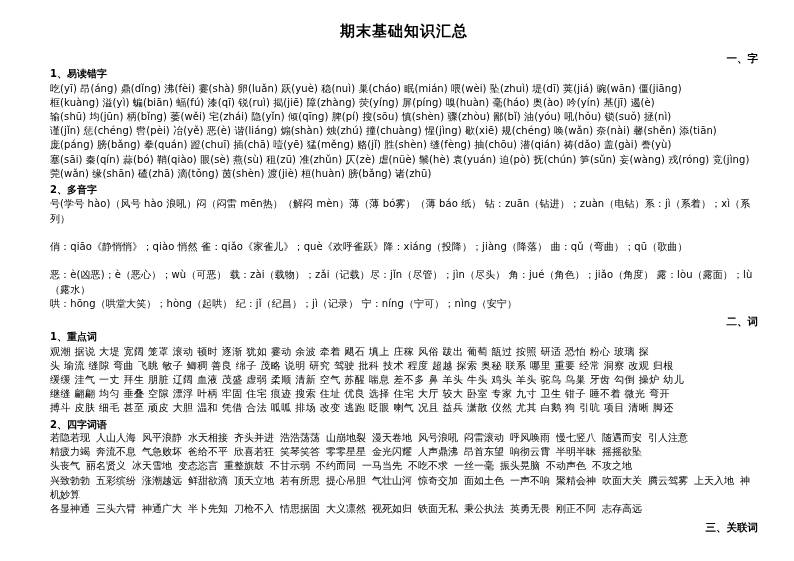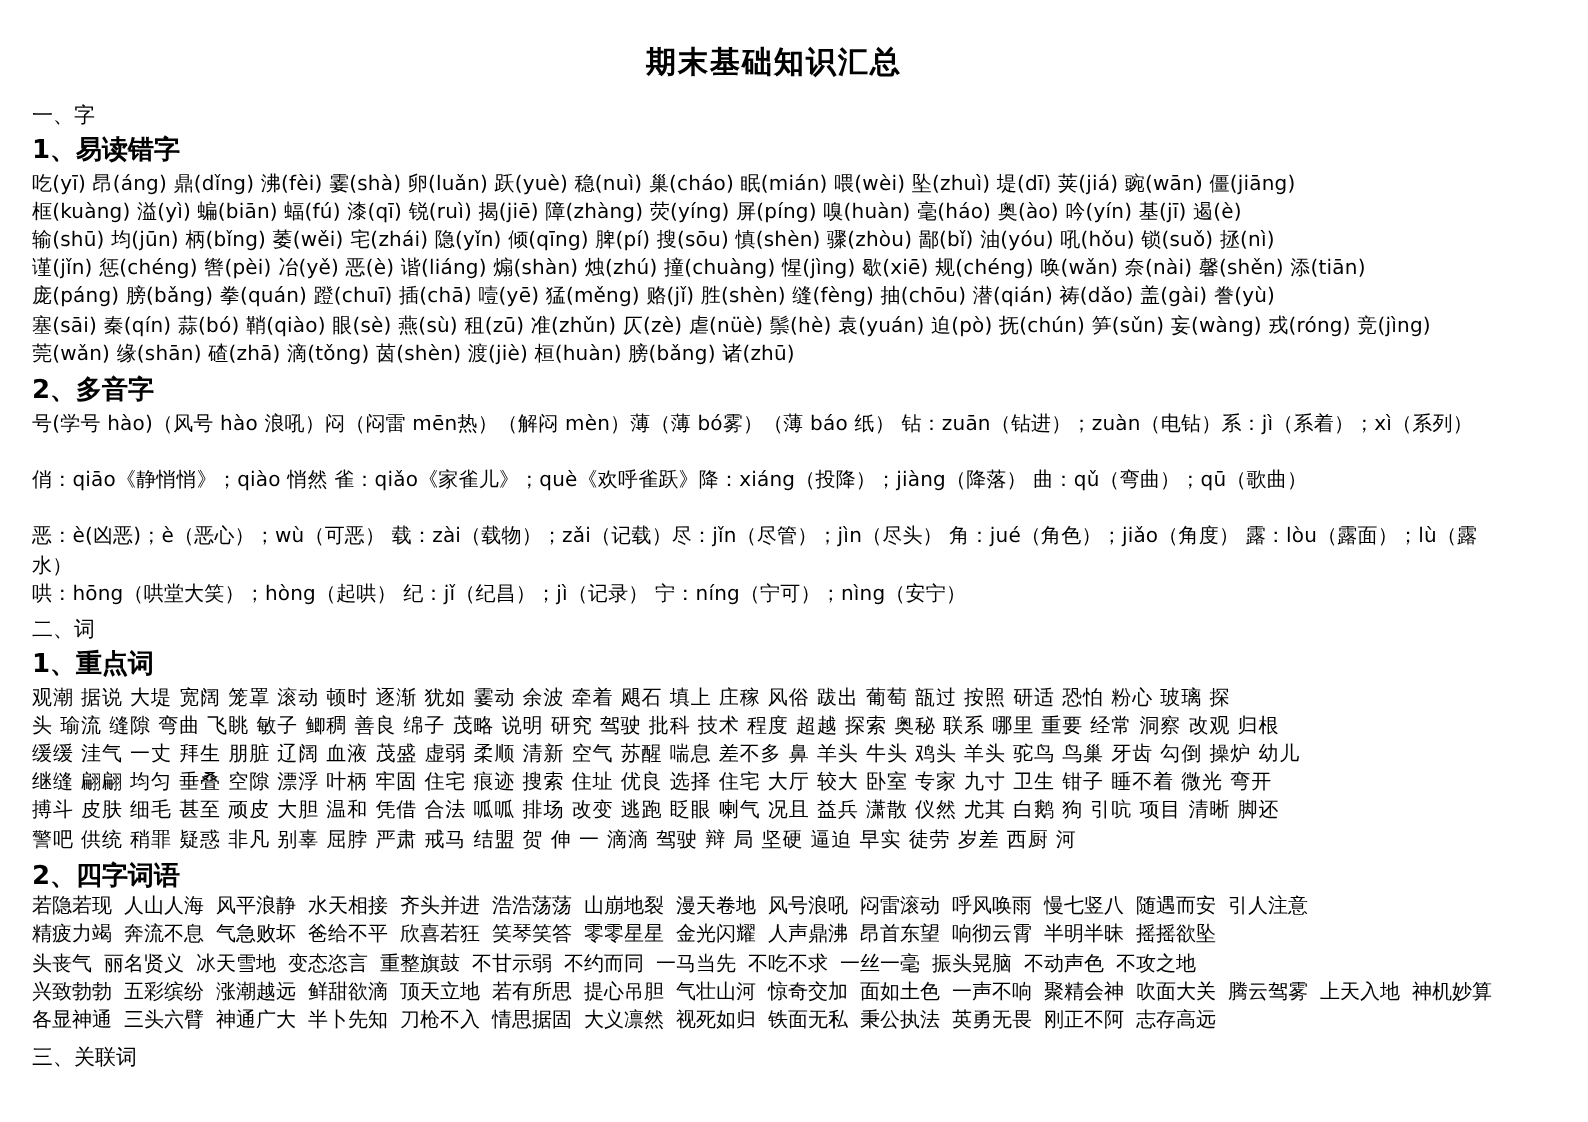--- a/index.html
+++ b/index.html
@@ -11,39 +11,40 @@
     width: 794px;
     height: 561px;
     font-family: "DejaVu Sans", "Liberation Sans", sans-serif;
     color: #000000;
     overflow: hidden;
   }
   .page {
     width: 794px;
     height: 403px;
     box-sizing: border-box;
-    padding: 18px 36px 8px 16px;
+    padding: 18px 36px 8px 50px;
     position: relative;
   }
   .doc-title {
     text-align: center;
     font-size: 15px;
     font-weight: bold;
     letter-spacing: 1px;
     margin: 4px 0 10px 0;
     font-family: "DejaVu Sans", "Liberation Sans", sans-serif;
   }
   .section-heading {
     font-size: 10.5px;
-    font-weight: normal;
+    font-weight: bold;
     margin: 3px 0 1px 0;
     line-height: 1.35;
+    text-align: right;
   }
   .sub-heading {
-    font-size: 13px;
+    font-size: 10px;
     font-weight: bold;
     margin: 2px 0 1px 0;
     line-height: 1.35;
   }
   .body-line {
     font-size: 10px;
     line-height: 1.42;
     letter-spacing: 0.1px;
     word-break: break-all;
     margin: 0;
@@ -91,21 +92,20 @@
 
   <div class="section-heading">二、词</div>
 
   <div class="sub-heading">1、重点词</div>
   <div class="block">
     <p class="body-line spaced">观潮 据说 大堤 宽阔 笼罩 滚动 顿时 逐渐 犹如 霎动 余波 牵着 飓石 填上 庄稼 风俗 跋出 葡萄 瓿过 按照 研适 恐怕 粉心 玻璃 探</p>
     <p class="body-line spaced">头 瑜流 缝隙 弯曲 飞眺 敏子 鲫稠 善良 绵子 茂略 说明 研究 驾驶 批科 技术 程度 超越 探索 奥秘 联系 哪里 重要 经常 洞察 改观 归根</p>
     <p class="body-line spaced">缓缓 洼气 一丈 拜生 朋脏 辽阔 血液 茂盛 虚弱 柔顺 清新 空气 苏醒 喘息 差不多 鼻 羊头 牛头 鸡头 羊头 驼鸟 鸟巢 牙齿 勾倒 操炉 幼儿</p>
     <p class="body-line spaced">继缝 翩翩 均匀 垂叠 空隙 漂浮 叶柄 牢固 住宅 痕迹 搜索 住址 优良 选择 住宅 大厅 较大 卧室 专家 九寸 卫生 钳子 睡不着 微光 弯开</p>
     <p class="body-line spaced">搏斗 皮肤 细毛 甚至 顽皮 大胆 温和 凭借 合法 呱呱 排场 改变 逃跑 眨眼 喇气 况且 益兵 潇散 仪然 尤其 白鹅 狗 引吭 项目 清晰 脚还</p>
-    <p class="body-line spaced">警吧 供统 稍罪 疑惑 非凡 别辜 屈脖 严肃 戒马 结盟 贺 伸 一 滴滴 驾驶 辩 局 坚硬 逼迫 早实 徒劳 岁差 西厨 河</p>
   </div>
 
   <div class="sub-heading">2、四字词语</div>
   <div class="block">
     <p class="body-line tight">若隐若现 人山人海  风平浪静  水天相接  齐头并进  浩浩荡荡  山崩地裂  漫天卷地  风号浪吼  闷雷滚动  呼风唤雨  慢七竖八  随遇而安  引人注意</p>
     <p class="body-line tight">精疲力竭  奔流不息  气急败坏  爸给不平  欣喜若狂  笑琴笑答  零零星星  金光闪耀  人声鼎沸  昂首东望  响彻云霄  半明半昧  摇摇欲坠</p>
     <p class="body-line tight">头丧气  丽名贤义  冰天雪地  变态恣言  重整旗鼓  不甘示弱  不约而同  一马当先  不吃不求  一丝一毫  振头晃脑  不动声色  不攻之地</p>
     <p class="body-line tight">兴致勃勃 五彩缤纷  涨潮越远  鲜甜欲滴  顶天立地  若有所思  提心吊胆  气壮山河  惊奇交加  面如土色  一声不响  聚精会神  吹面大关  腾云驾雾  上天入地  神机妙算</p>
     <p class="body-line tight">各显神通  三头六臂  神通广大  半卜先知  刀枪不入  情思据固  大义凛然  视死如归  铁面无私  秉公执法  英勇无畏  刚正不阿  志存高远</p>
   </div>

